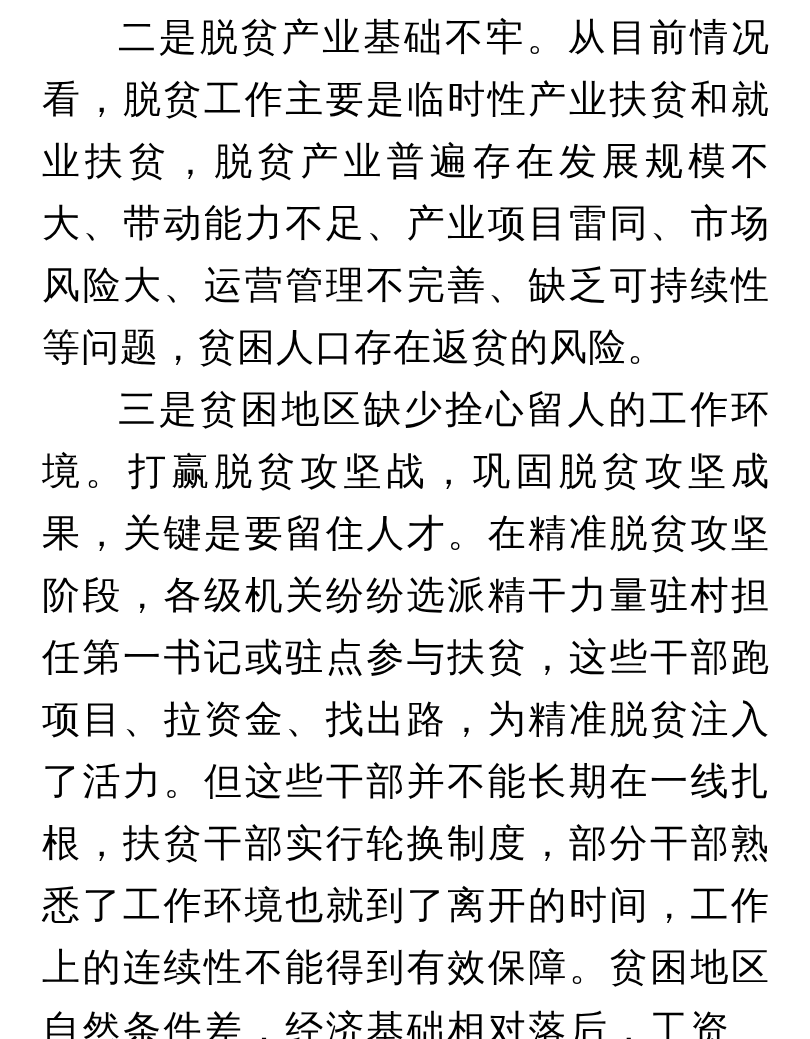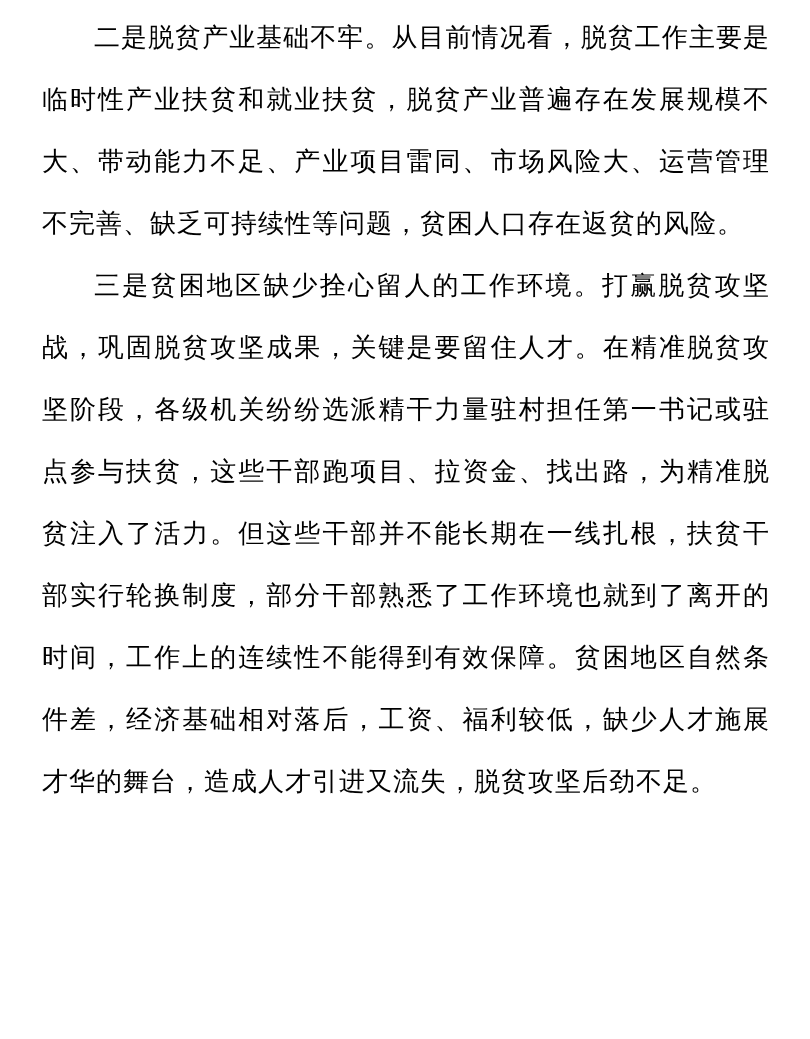--- a/index.html
+++ b/index.html
@@ -16,21 +16,21 @@
   .page {
     box-sizing: border-box;
     width: 810px;
     height: 1039px;
     background: #ffffff;
     color: #000000;
     padding: 6px 40px 0 42px;
   }
   .doc-paragraph {
     margin: 0;
-    font-size: 26px;
+    font-size: 38px;
     line-height: 62px;
     letter-spacing: 1px;
     text-align: justify;
     text-justify: inter-ideograph;
     text-indent: 2em;
     color: #000000;
     font-weight: 500;
   }
 </style>
 </head>

